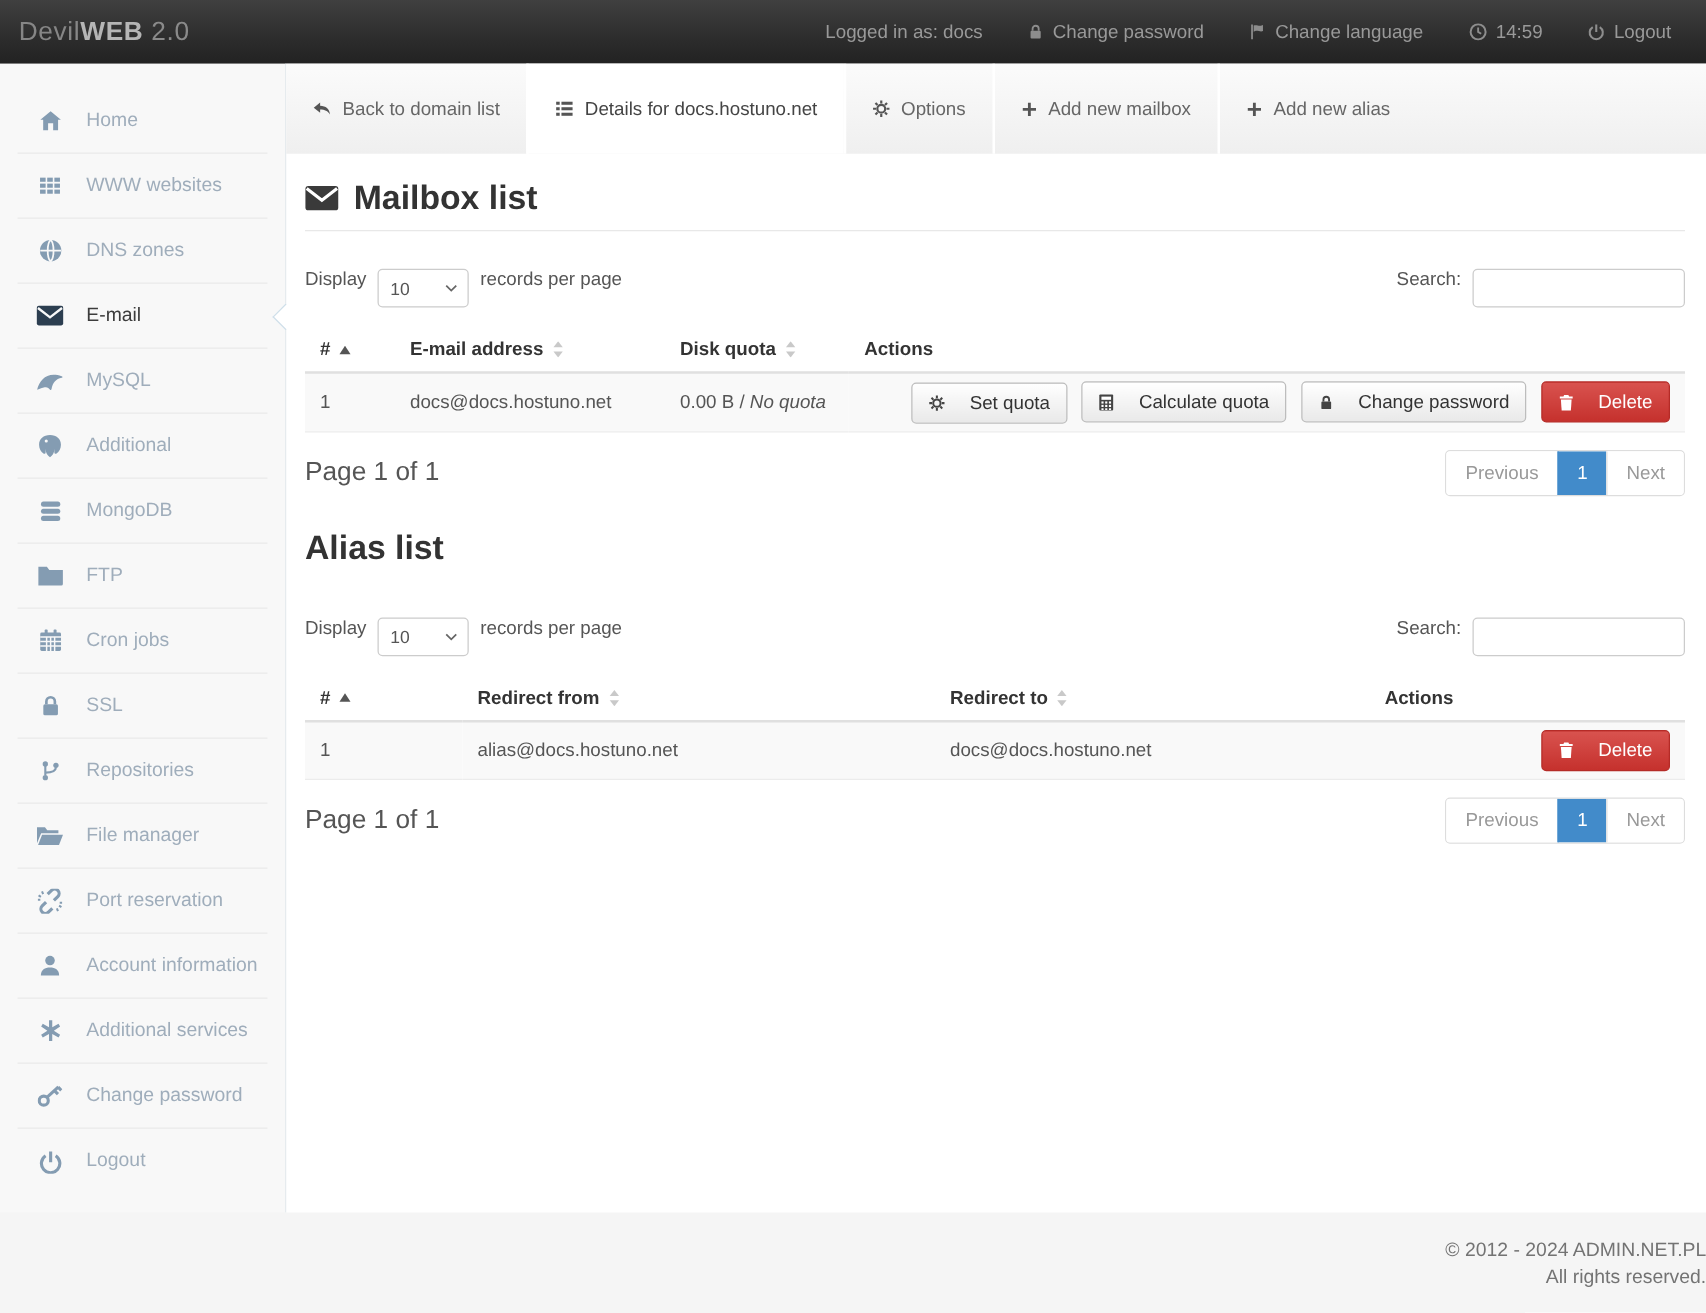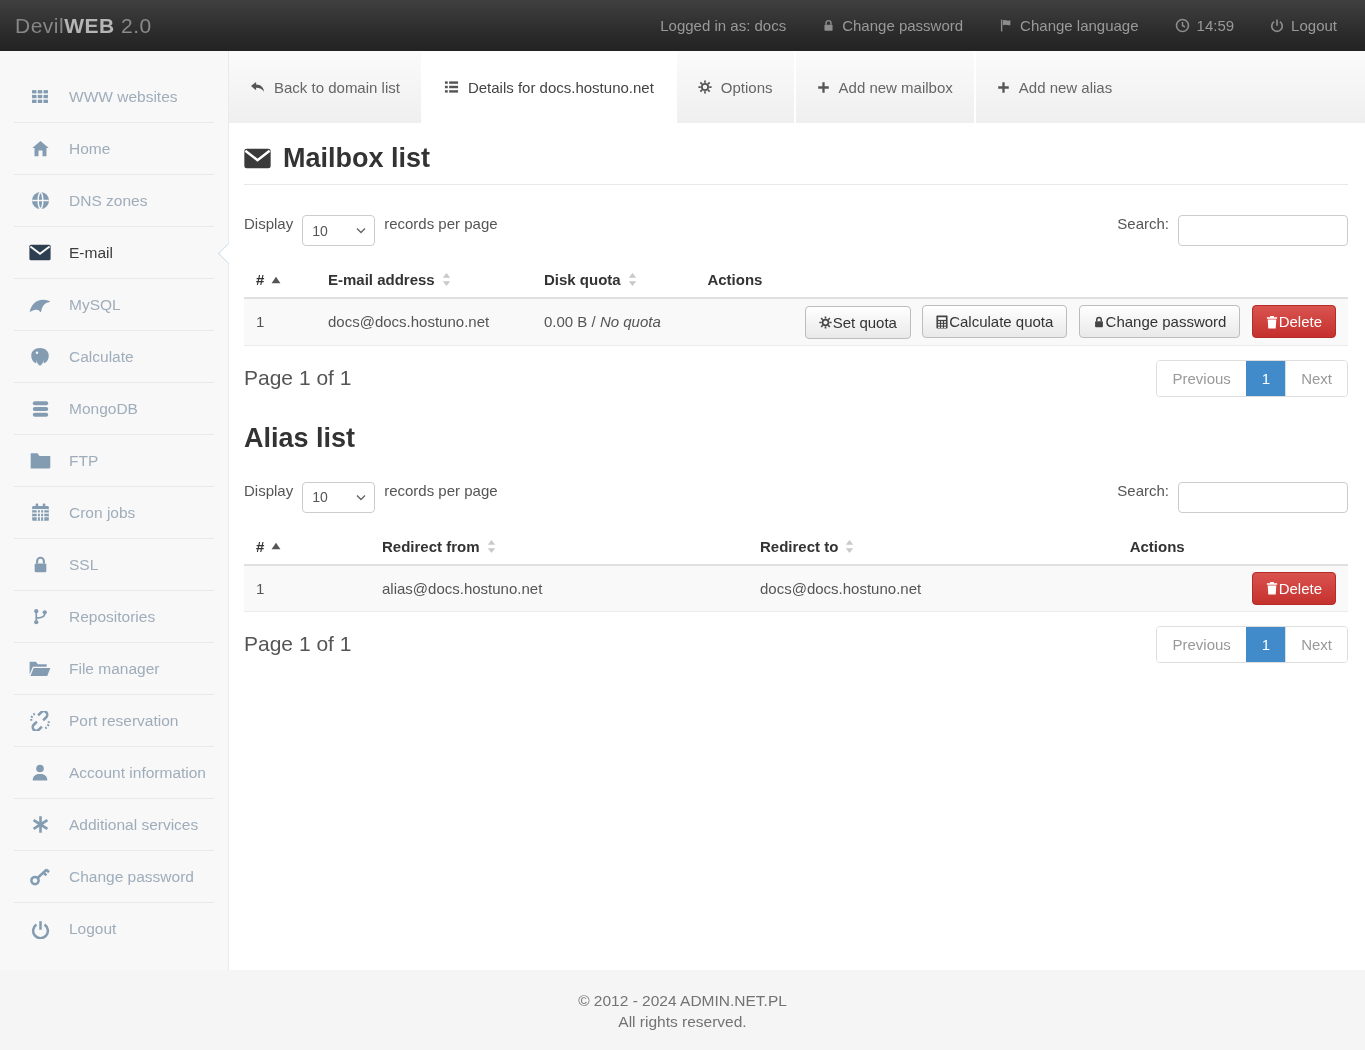--- a/index.html
+++ b/index.html
@@ -109,21 +109,21 @@
   }
   table.grid td.txt { padding: 13px 12px; }
   table.grid td.r { text-align: right; white-space: nowrap; }
   .quota-note { font-style: italic; }
 
   .sort-asc { color: #555; }
   .sort-both { color: #c9c9c9; }
 
   
   .btn {
-    display: inline-flex; align-items: center; gap: 1px;
+    display: inline-flex; align-items: center; gap: 20px;
     font-size: 15px; padding: 7px 13px; border-radius: 4px; cursor: pointer;
     border: 1px solid #bdbdbd; color: #333;
     background: linear-gradient(180deg, #ffffff, #e9e9e9);
     margin-left: 7px; white-space: nowrap;
     font-family: "Liberation Sans", "DejaVu Sans", sans-serif;
   }
   .btn svg { color: #444; }
   .btn.danger {
     background: linear-gradient(180deg, #d9534f, #c5312d);
     border-color: #b52b27; color: #fff;
@@ -134,24 +134,24 @@
   .pagerow { display: flex; justify-content: space-between; align-items: center; margin: 14px 0 26px 0; }
   .pageinfo { font-size: 21px; color: #555; }
   .pager { display: inline-flex; border: 1px solid #ddd; border-radius: 4px; overflow: hidden; background: #fff; }
   .pager .pitem {
     padding: 9px 15px; font-size: 15px; color: #999; cursor: pointer; background: #fff;
   }
   .pager .pitem + .pitem { border-left: 1px solid #ddd; }
   .pager .pitem.active { background: #428bca; color: #fff; border-color: #428bca; }
 
   .alias-block { margin-top: 26px; }
-  .alias-block h2 { margin-bottom: 14px; }
+  .alias-block h2 { margin-bottom: 26px; }
 
   
-  .footer { height: 80px; text-align: center; padding-top: 20px; }
+  .footer { height: 80px; text-align: right; padding-top: 20px; }
   .footer div { font-size: 15.5px; color: #737373; line-height: 21px; }
 </style>
 </head>
 <body>
 
 <div class="topbar">
   <div class="logo">
     <span class="l1">Devil</span><span class="l2">WEB</span><span class="l3"> 2.0</span>
   </div>
   <div class="topnav">
@@ -196,48 +196,48 @@
     </span>
   </div>
 </div>
 
 <div class="layout">
 
   <div class="sidebar">
 
     <div class="side-item">
       <span class="sicon">
+          <svg width="21" height="18" viewBox="0 0 16 16">
+            <path d="M8 .8 15.3 7h-2v7.4H9.8V9.4H6.2v5H2.7V7h-2z" fill="currentColor"></path>
+          </svg>
+        </span>
+      <span class="slabel">Home</span>
+    </div>
+
+    <div class="side-item">
+      <span class="sicon">
           <svg width="20" height="17" viewBox="0 0 16 16">
             <g fill="currentColor">
               <rect x="0.5" y="2" width="4.2" height="3.1"></rect>
               <rect x="5.9" y="2" width="4.2" height="3.1"></rect>
               <rect x="11.3" y="2" width="4.2" height="3.1"></rect>
               <rect x="0.5" y="6.5" width="4.2" height="3.1"></rect>
               <rect x="5.9" y="6.5" width="4.2" height="3.1"></rect>
               <rect x="11.3" y="6.5" width="4.2" height="3.1"></rect>
               <rect x="0.5" y="11" width="4.2" height="3.1"></rect>
               <rect x="5.9" y="11" width="4.2" height="3.1"></rect>
               <rect x="11.3" y="11" width="4.2" height="3.1"></rect>
             </g>
           </svg>
         </span>
       <span class="slabel">WWW websites</span>
     </div>
 
     <div class="side-item">
       <span class="sicon">
-          <svg width="21" height="18" viewBox="0 0 16 16">
-            <path d="M8 .8 15.3 7h-2v7.4H9.8V9.4H6.2v5H2.7V7h-2z" fill="currentColor"></path>
-          </svg>
-        </span>
-      <span class="slabel">Home</span>
-    </div>
-
-    <div class="side-item">
-      <span class="sicon">
           <svg width="19" height="19" viewBox="0 0 16 16">
             <circle cx="8" cy="8" r="7.2" fill="currentColor"></circle>
             <g stroke="#f8f8f8" stroke-width="1.2" fill="none">
               <path d="M1 8h14"></path>
               <path d="M8 .8C5.4 3 5.4 13 8 15.2M8 .8c2.6 2.2 2.6 12.2 0 14.4"></path>
             </g>
           </svg>
         </span>
       <span class="slabel">DNS zones</span>
     </div>
@@ -261,21 +261,21 @@
       <span class="slabel">MySQL</span>
     </div>
 
     <div class="side-item">
       <span class="sicon">
           <svg width="20" height="20" viewBox="0 0 16 16">
             <path d="M8 .8c4.2 0 7 2.5 7 6.2 0 2.6-1.2 4.6-2.8 5.6-.6.4-1.4.2-1.4-.6V9.8C10.8 12.4 9.6 14 8 15c-1.6-1-2.8-2.6-2.8-5.2V12c0 .8-.8 1-1.4.6C2.2 11.6 1 9.6 1 7 1 3.3 3.8.8 8 .8z" fill="currentColor"></path>
             <circle cx="5.6" cy="4.6" r="1" fill="#f8f8f8"></circle>
           </svg>
         </span>
-      <span class="slabel">Calculate</span>
+      <span class="slabel">Additional</span>
     </div>
 
     <div class="side-item">
       <span class="sicon">
           <svg width="19" height="18" viewBox="0 0 16 14">
             <g fill="currentColor">
               <rect x="1.5" y="0.5" width="13" height="3.4" rx="1.7"></rect>
               <rect x="1.5" y="5.3" width="13" height="3.4" rx="1.7"></rect>
               <rect x="1.5" y="10.1" width="13" height="3.4" rx="1.7"></rect>
             </g>

